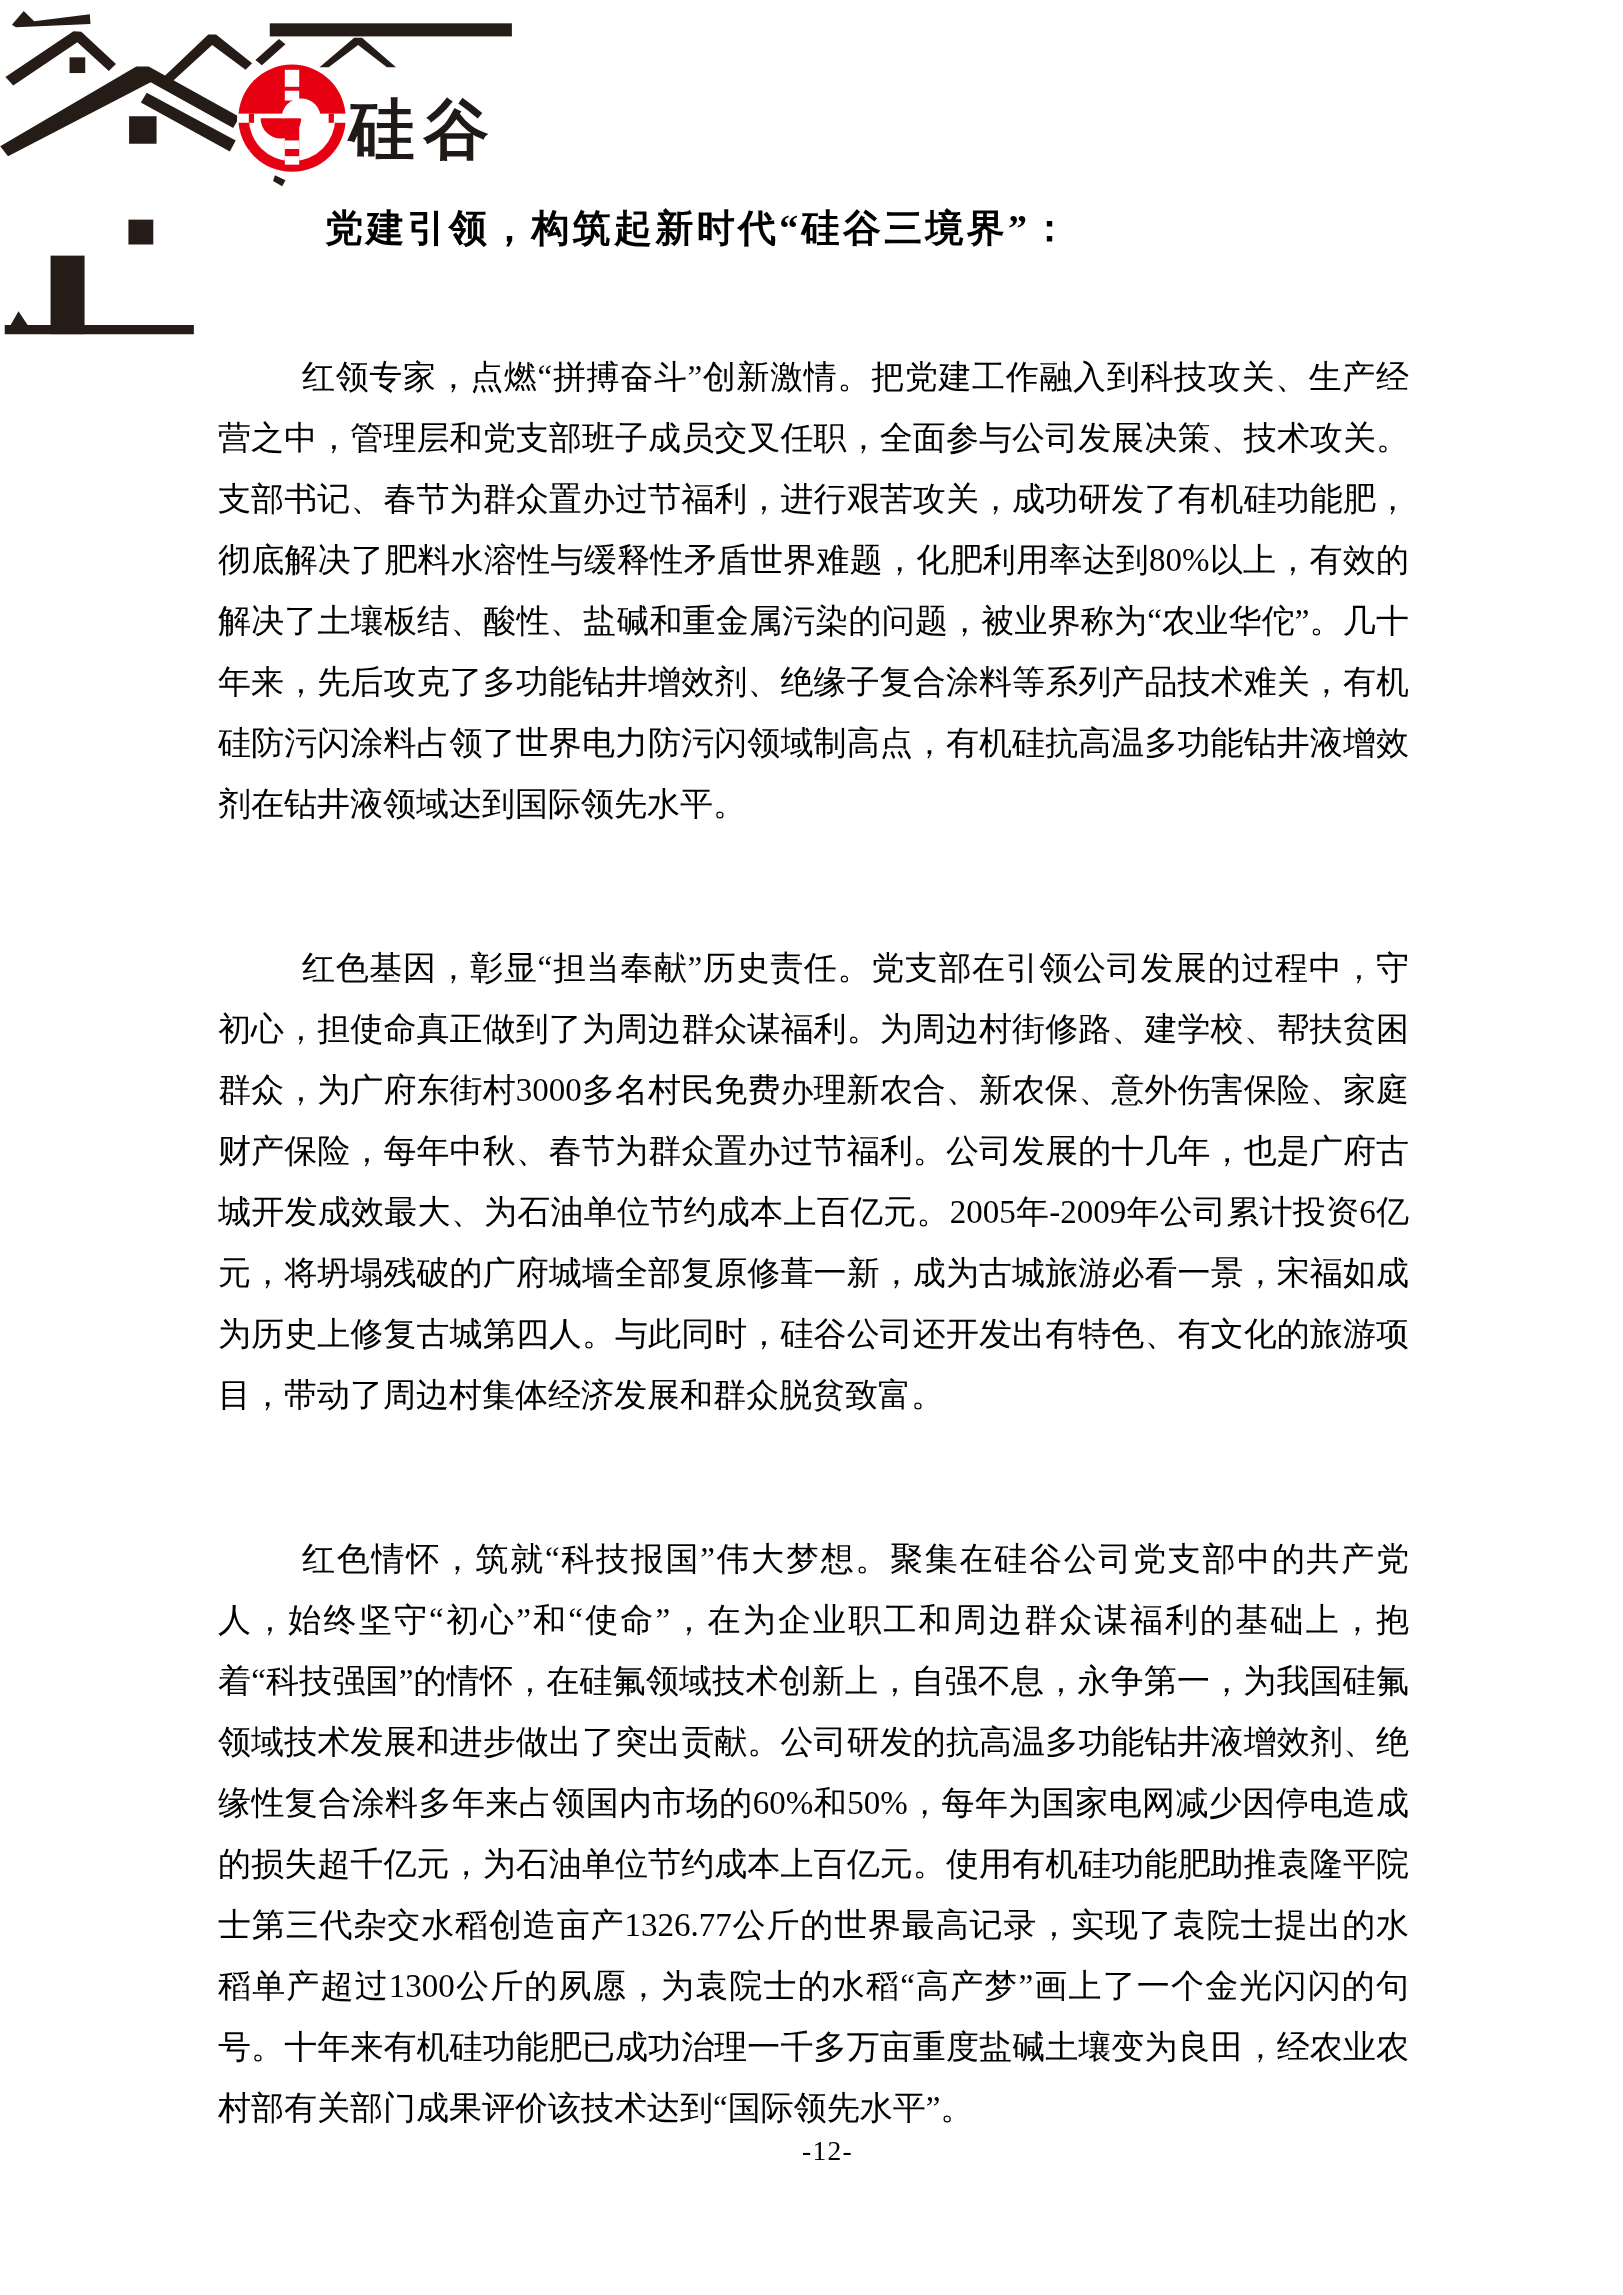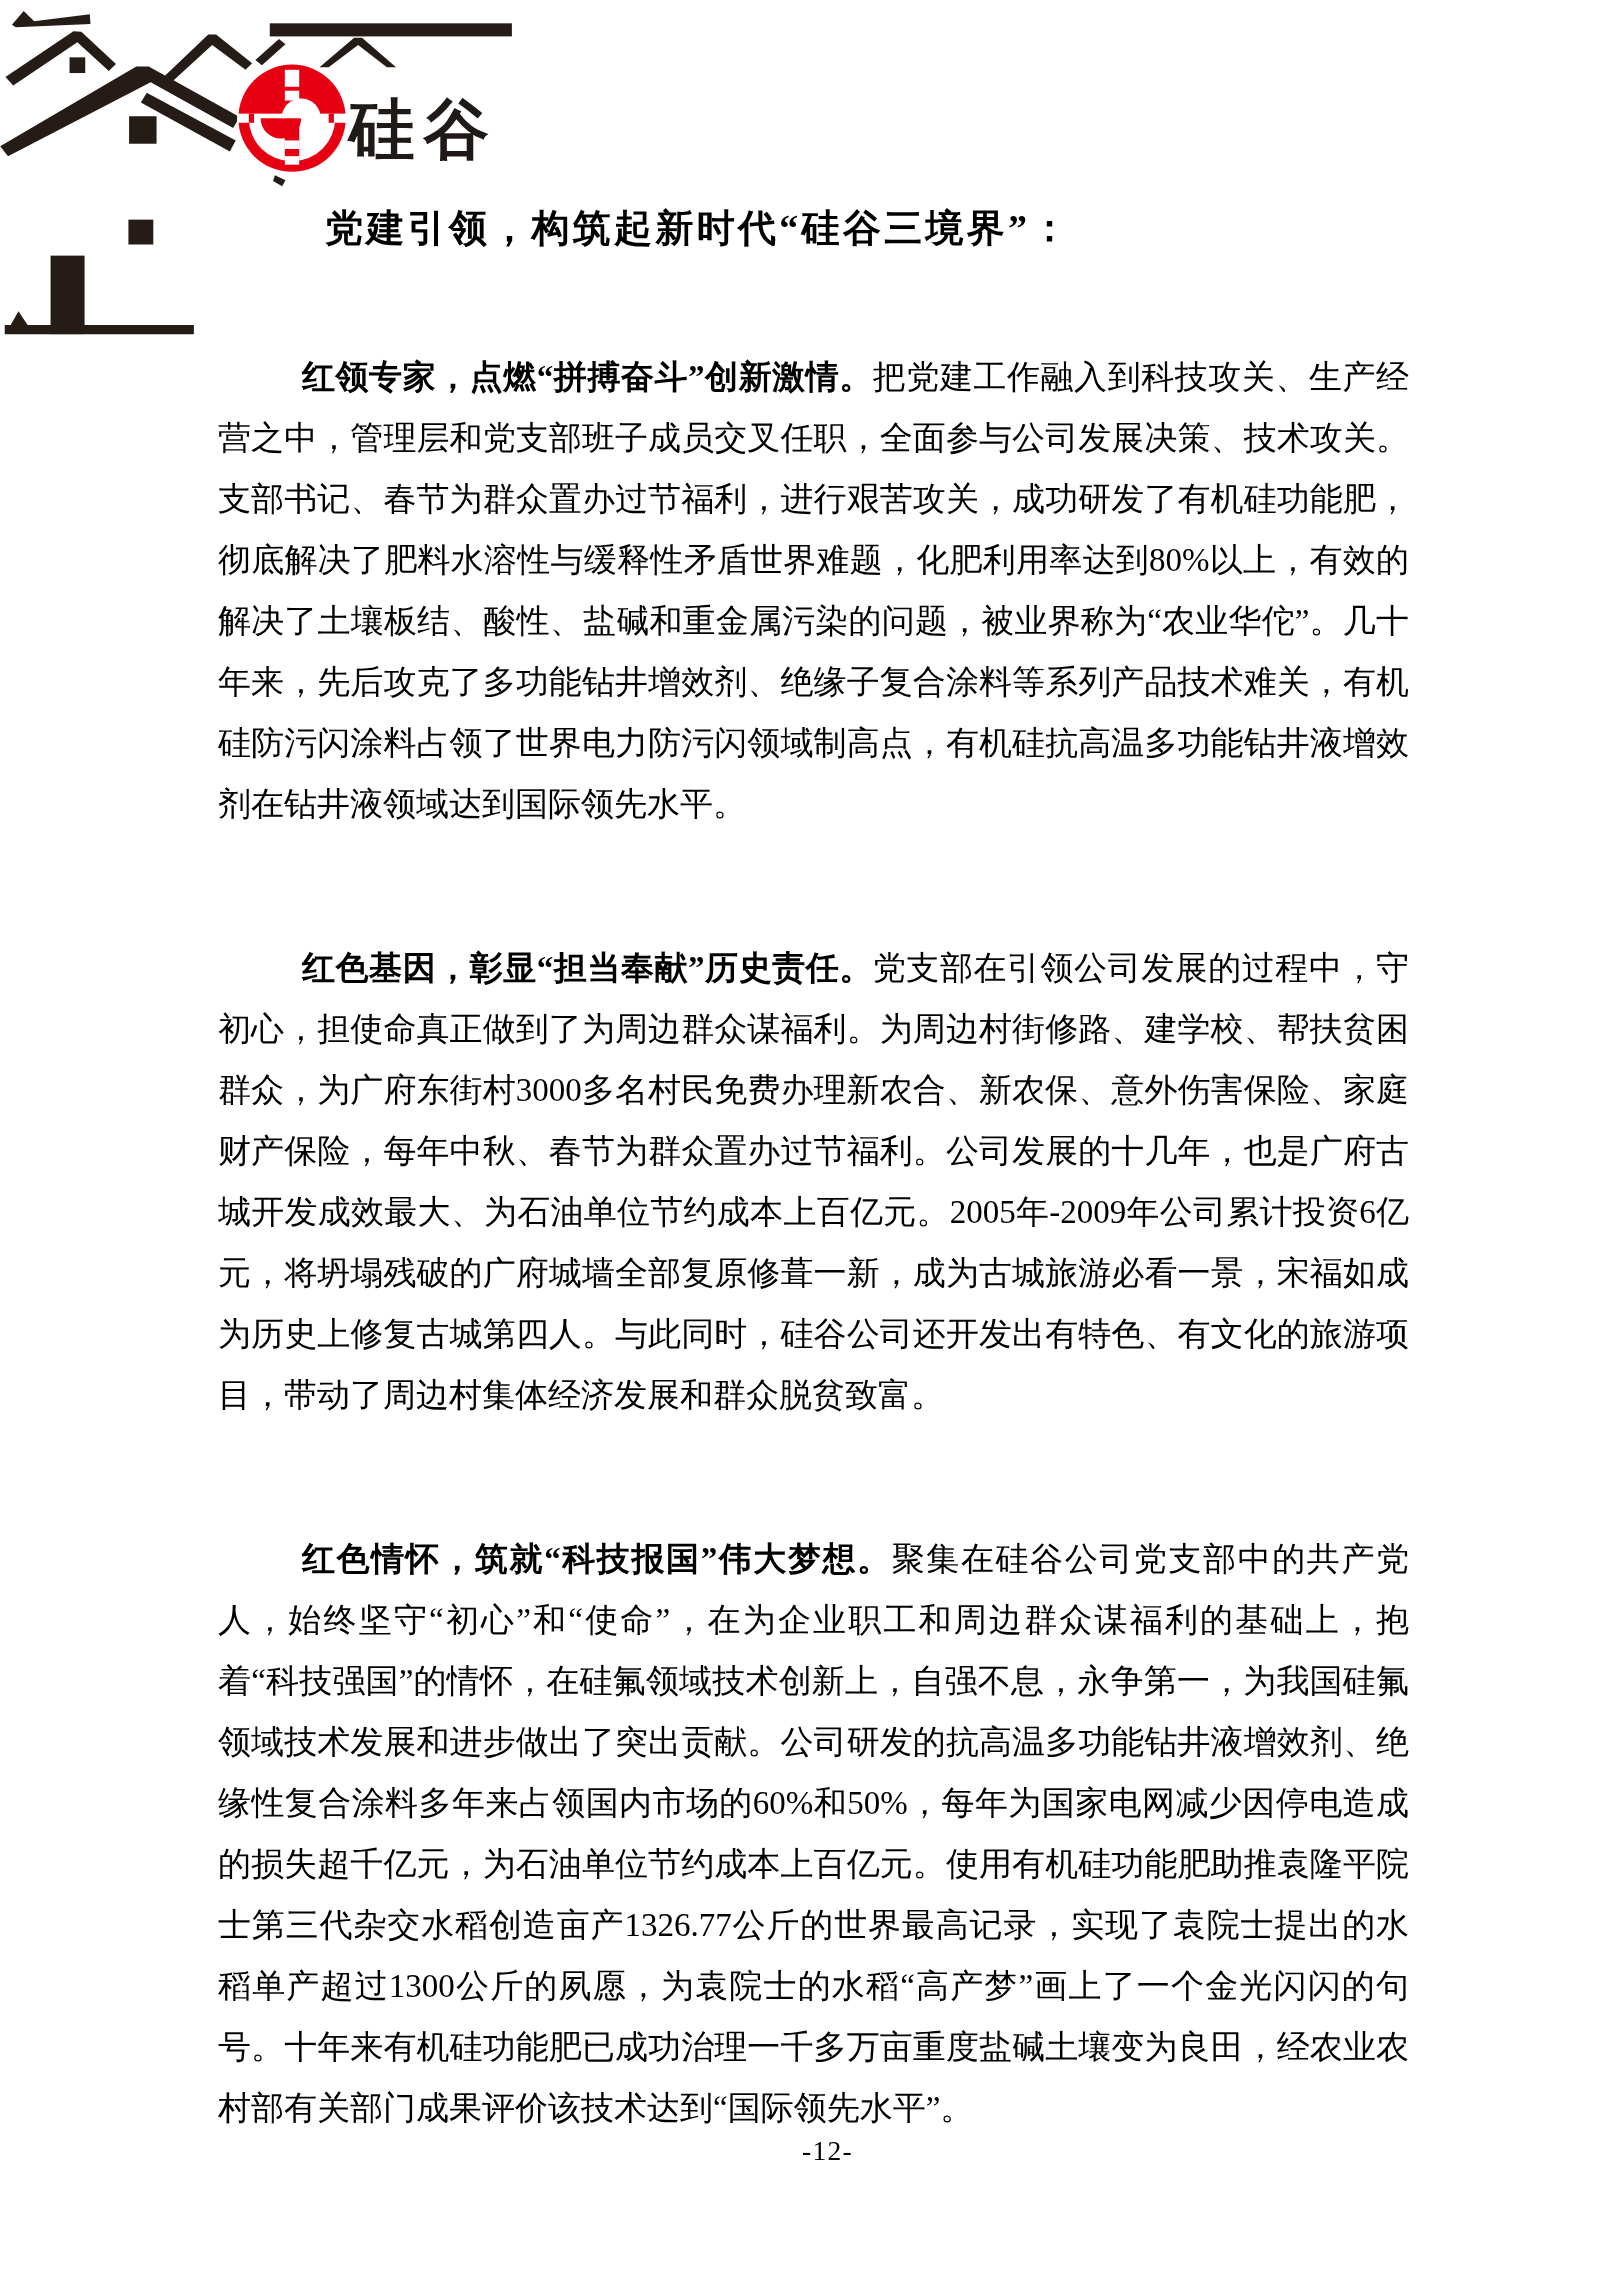--- a/index.html
+++ b/index.html
@@ -32,21 +32,21 @@
     font-size: 33px;
     line-height: 61px;
     text-align: justify;
     text-justify: inter-character;
   }
   .content p {
     margin: 0;
     text-indent: 84px;
   }
   .content p + p { margin-top: 103px; }
-  .lead { font-weight: bold; }
+  .lead { font-weight: normal; }
   .page-number {
     position: absolute;
     left: 16px; top: 2135px;
     width: 1623px;
     text-align: center;
     font-size: 27.5px;
     letter-spacing: 1.3px;
   }
 </style>
 </head>

